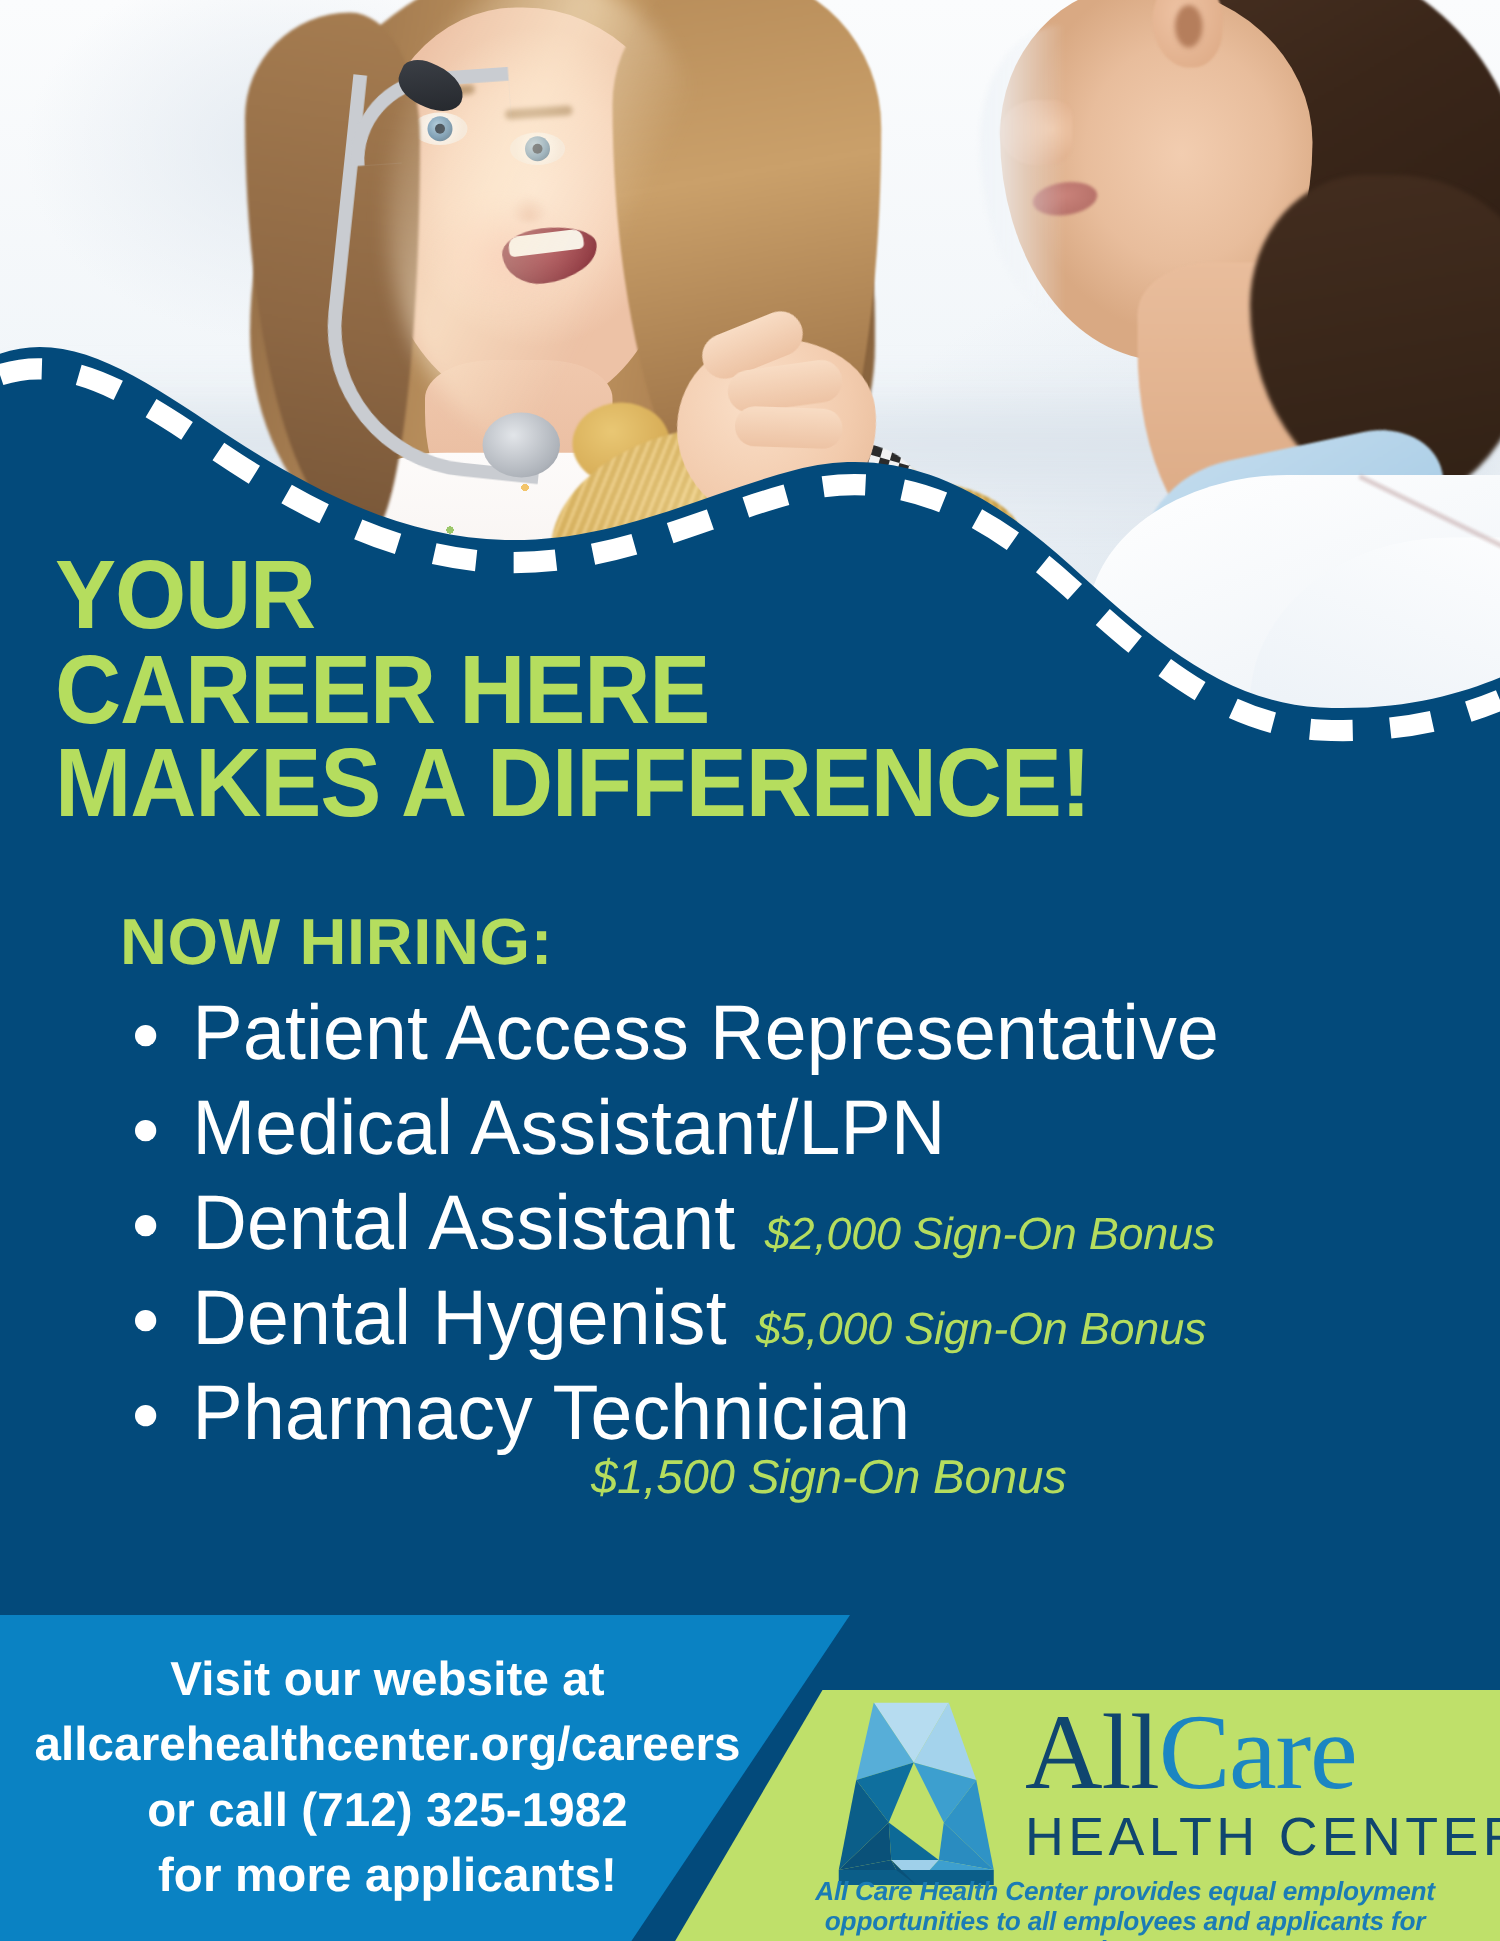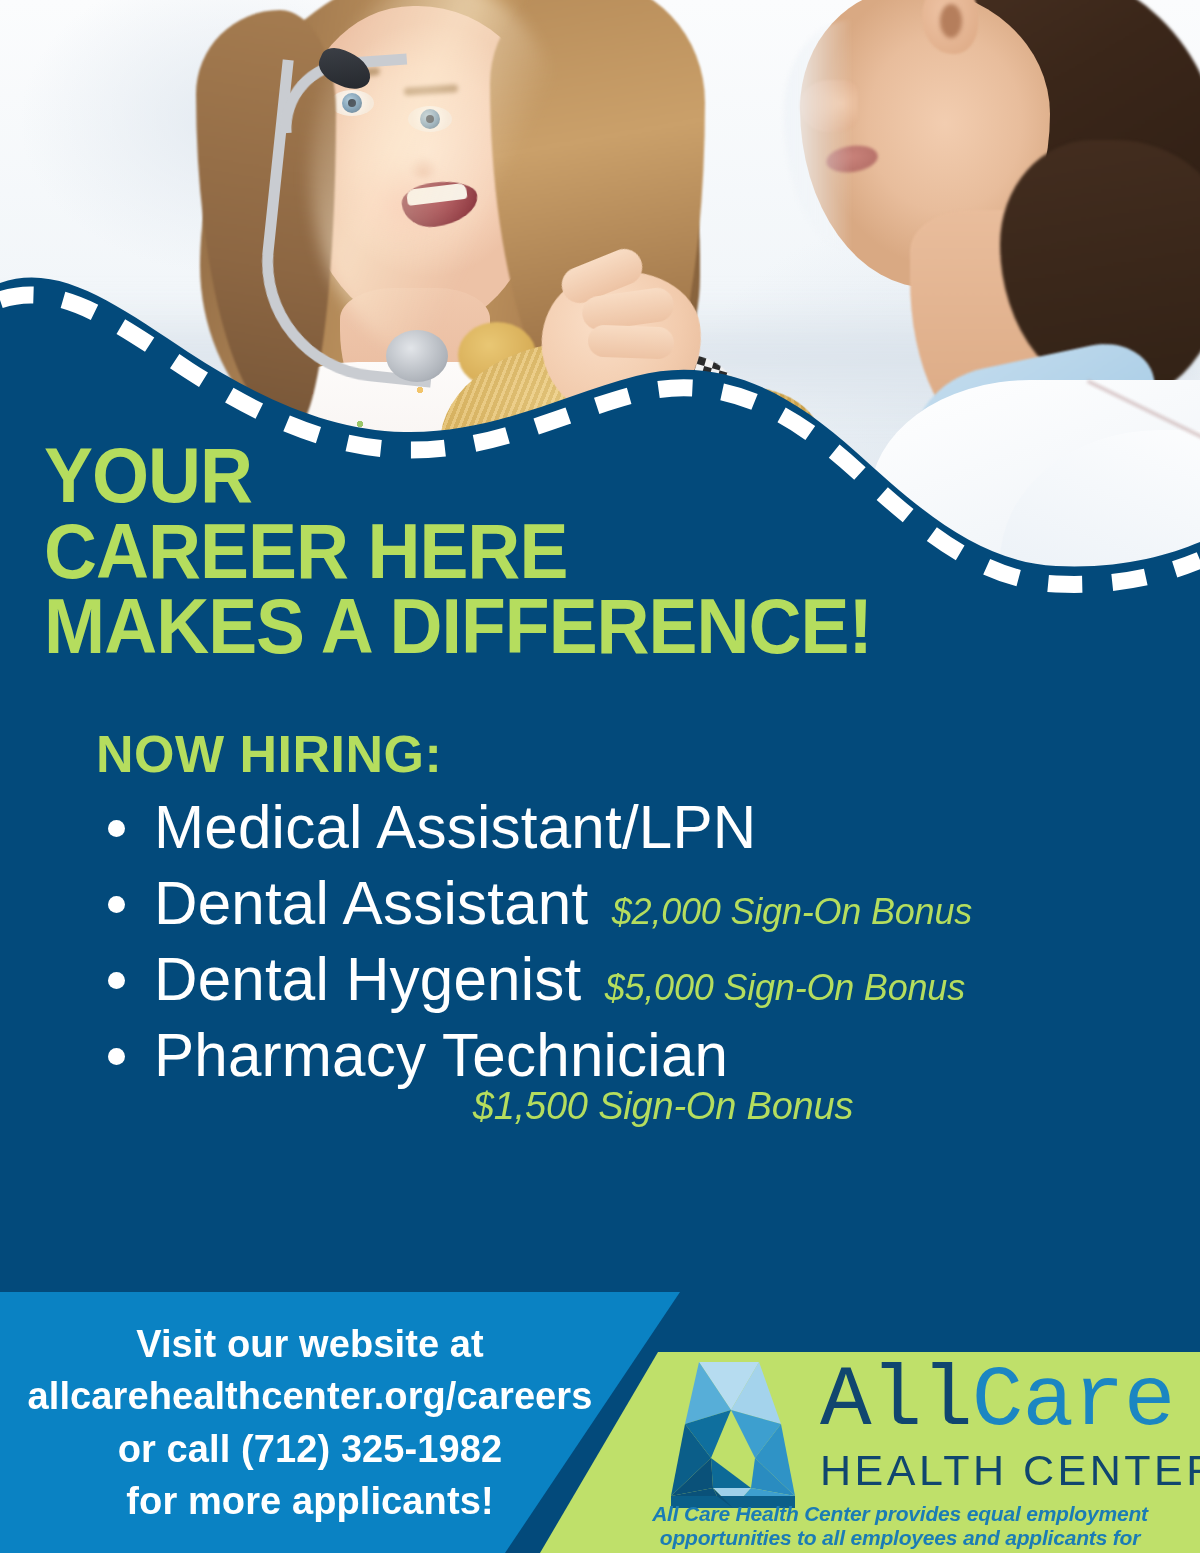--- a/index.html
+++ b/index.html
@@ -362,21 +362,21 @@
     background:#bfe06a;
     clip-path:polygon(118px 0, 660px 0, 660px 201px, 0 201px);
   }
   .logo-mark{
     position:absolute;left:655px;top:1362px;width:152px;height:150px;
   }
   .logo-text{
     position:absolute;left:820px;top:1358px;width:370px;
   }
   .logo-allcare{
-    font-family:Liberation Mono, monospace;
+    font-family:Liberation Serif, serif;
     font-size:86px;line-height:1;
     letter-spacing:-1px;
     white-space:nowrap;
   }
   .logo-all{color:#10466f;}
   .logo-care{color:#1b86c2;}
   .logo-hc{
     margin-top:2px;
     color:#10466f;
     font-family:"Liberation Sans",sans-serif;
@@ -488,20 +488,24 @@
     <span>YOUR</span>
     <span>CAREER HERE</span>
     <span>MAKES A DIFFERENCE!</span>
   </div>
 
   <div class="now-hiring">NOW HIRING:</div>
 
   <ul class="jobs">
     <li class="job">
       <span class="dot"></span>
+      <span class="title">Patient Access Representative</span>
+    </li>
+    <li class="job">
+      <span class="dot"></span>
       <span class="title">Medical Assistant/LPN</span>
     </li>
     <li class="job">
       <span class="dot"></span>
       <span class="title">Dental Assistant</span><span class="bonus">$2,000 Sign-On Bonus</span>
     </li>
     <li class="job">
       <span class="dot"></span>
       <span class="title">Dental Hygenist</span><span class="bonus">$5,000 Sign-On Bonus</span>
     </li>

